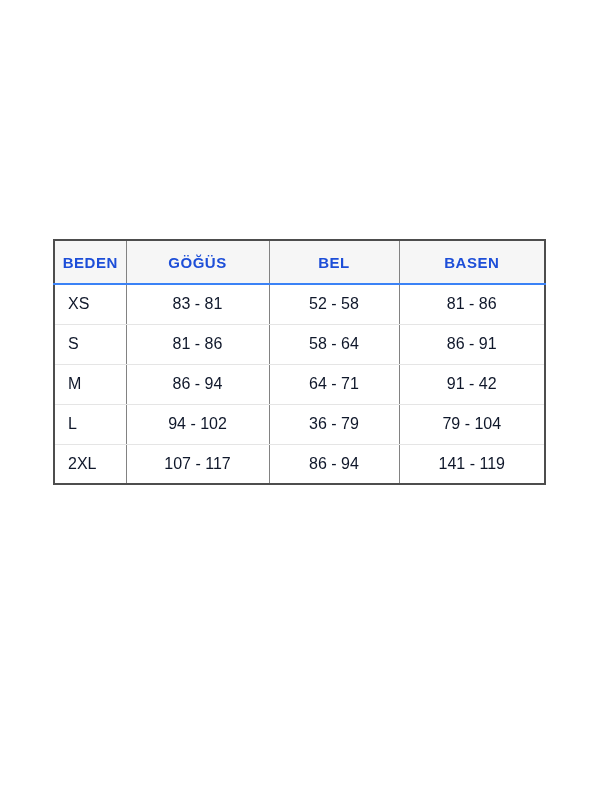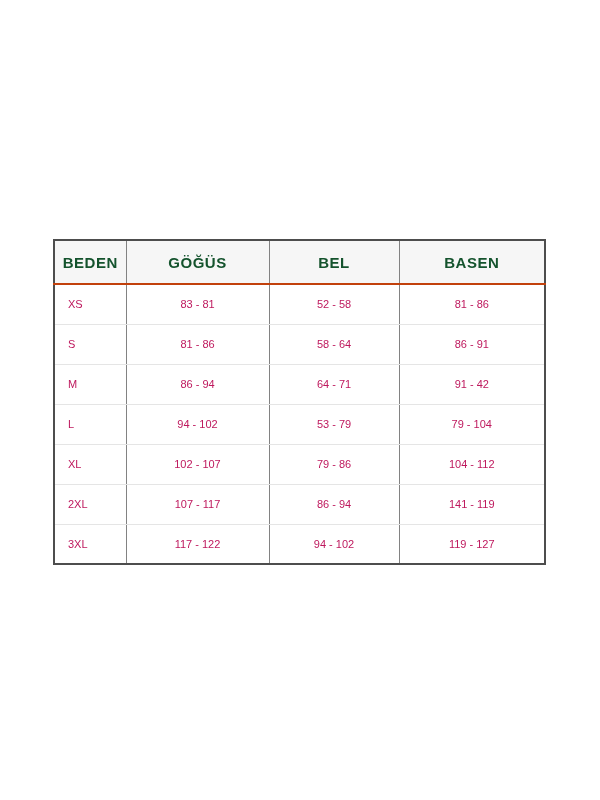--- a/index.html
+++ b/index.html
@@ -25,34 +25,34 @@
     table-layout: fixed;
     background: #ffffff;
     border: 2px solid #4d4d4d;
   }
   table.size-table th,
   table.size-table td {
     border-left: 1px solid #828282;
     border-right: 1px solid #828282;
     text-align: center;
     vertical-align: middle;
-    color: #be185d;
-    font-size: 11px;
+    color: #0f172a;
+    font-size: 16px;
     overflow: hidden;
     white-space: nowrap;
   }
   table.size-table thead tr {
     height: 44px;
     background: #f6f6f6;
   }
   table.size-table thead th {
     font-weight: bold;
-    color: #14532d;
+    color: #1d4ed8;
     letter-spacing: 0.5px;
-    border-bottom: 2px solid #c2410c;
+    border-bottom: 2px solid #3b82f6;
     font-size: 15px;
   }
   table.size-table tbody tr {
     height: 40px;
     background: #ffffff;
   }
   table.size-table tbody tr td {
     border-bottom: 1px solid #e5e5e5;
   }
   table.size-table tbody tr:last-child td {
@@ -97,36 +97,24 @@
         </tr>
         <tr>
           <td class="col-size-cell">M</td>
           <td>86 - 94</td>
           <td>64 - 71</td>
           <td>91 - 42</td>
         </tr>
         <tr>
           <td class="col-size-cell">L</td>
           <td>94 - 102</td>
-          <td>53 - 79</td>
+          <td>36 - 79</td>
           <td>79 - 104</td>
-        </tr>
-        <tr>
-          <td class="col-size-cell">XL</td>
-          <td>102 - 107</td>
-          <td>79 - 86</td>
-          <td>104 - 112</td>
         </tr>
         <tr>
           <td class="col-size-cell">2XL</td>
           <td>107 - 117</td>
           <td>86 - 94</td>
           <td>141 - 119</td>
         </tr>
-        <tr>
-          <td class="col-size-cell">3XL</td>
-          <td>117 - 122</td>
-          <td>94 - 102</td>
-          <td>119 - 127</td>
-        </tr>
       </tbody>
   </table>
 </div>
 
 </body></html>

